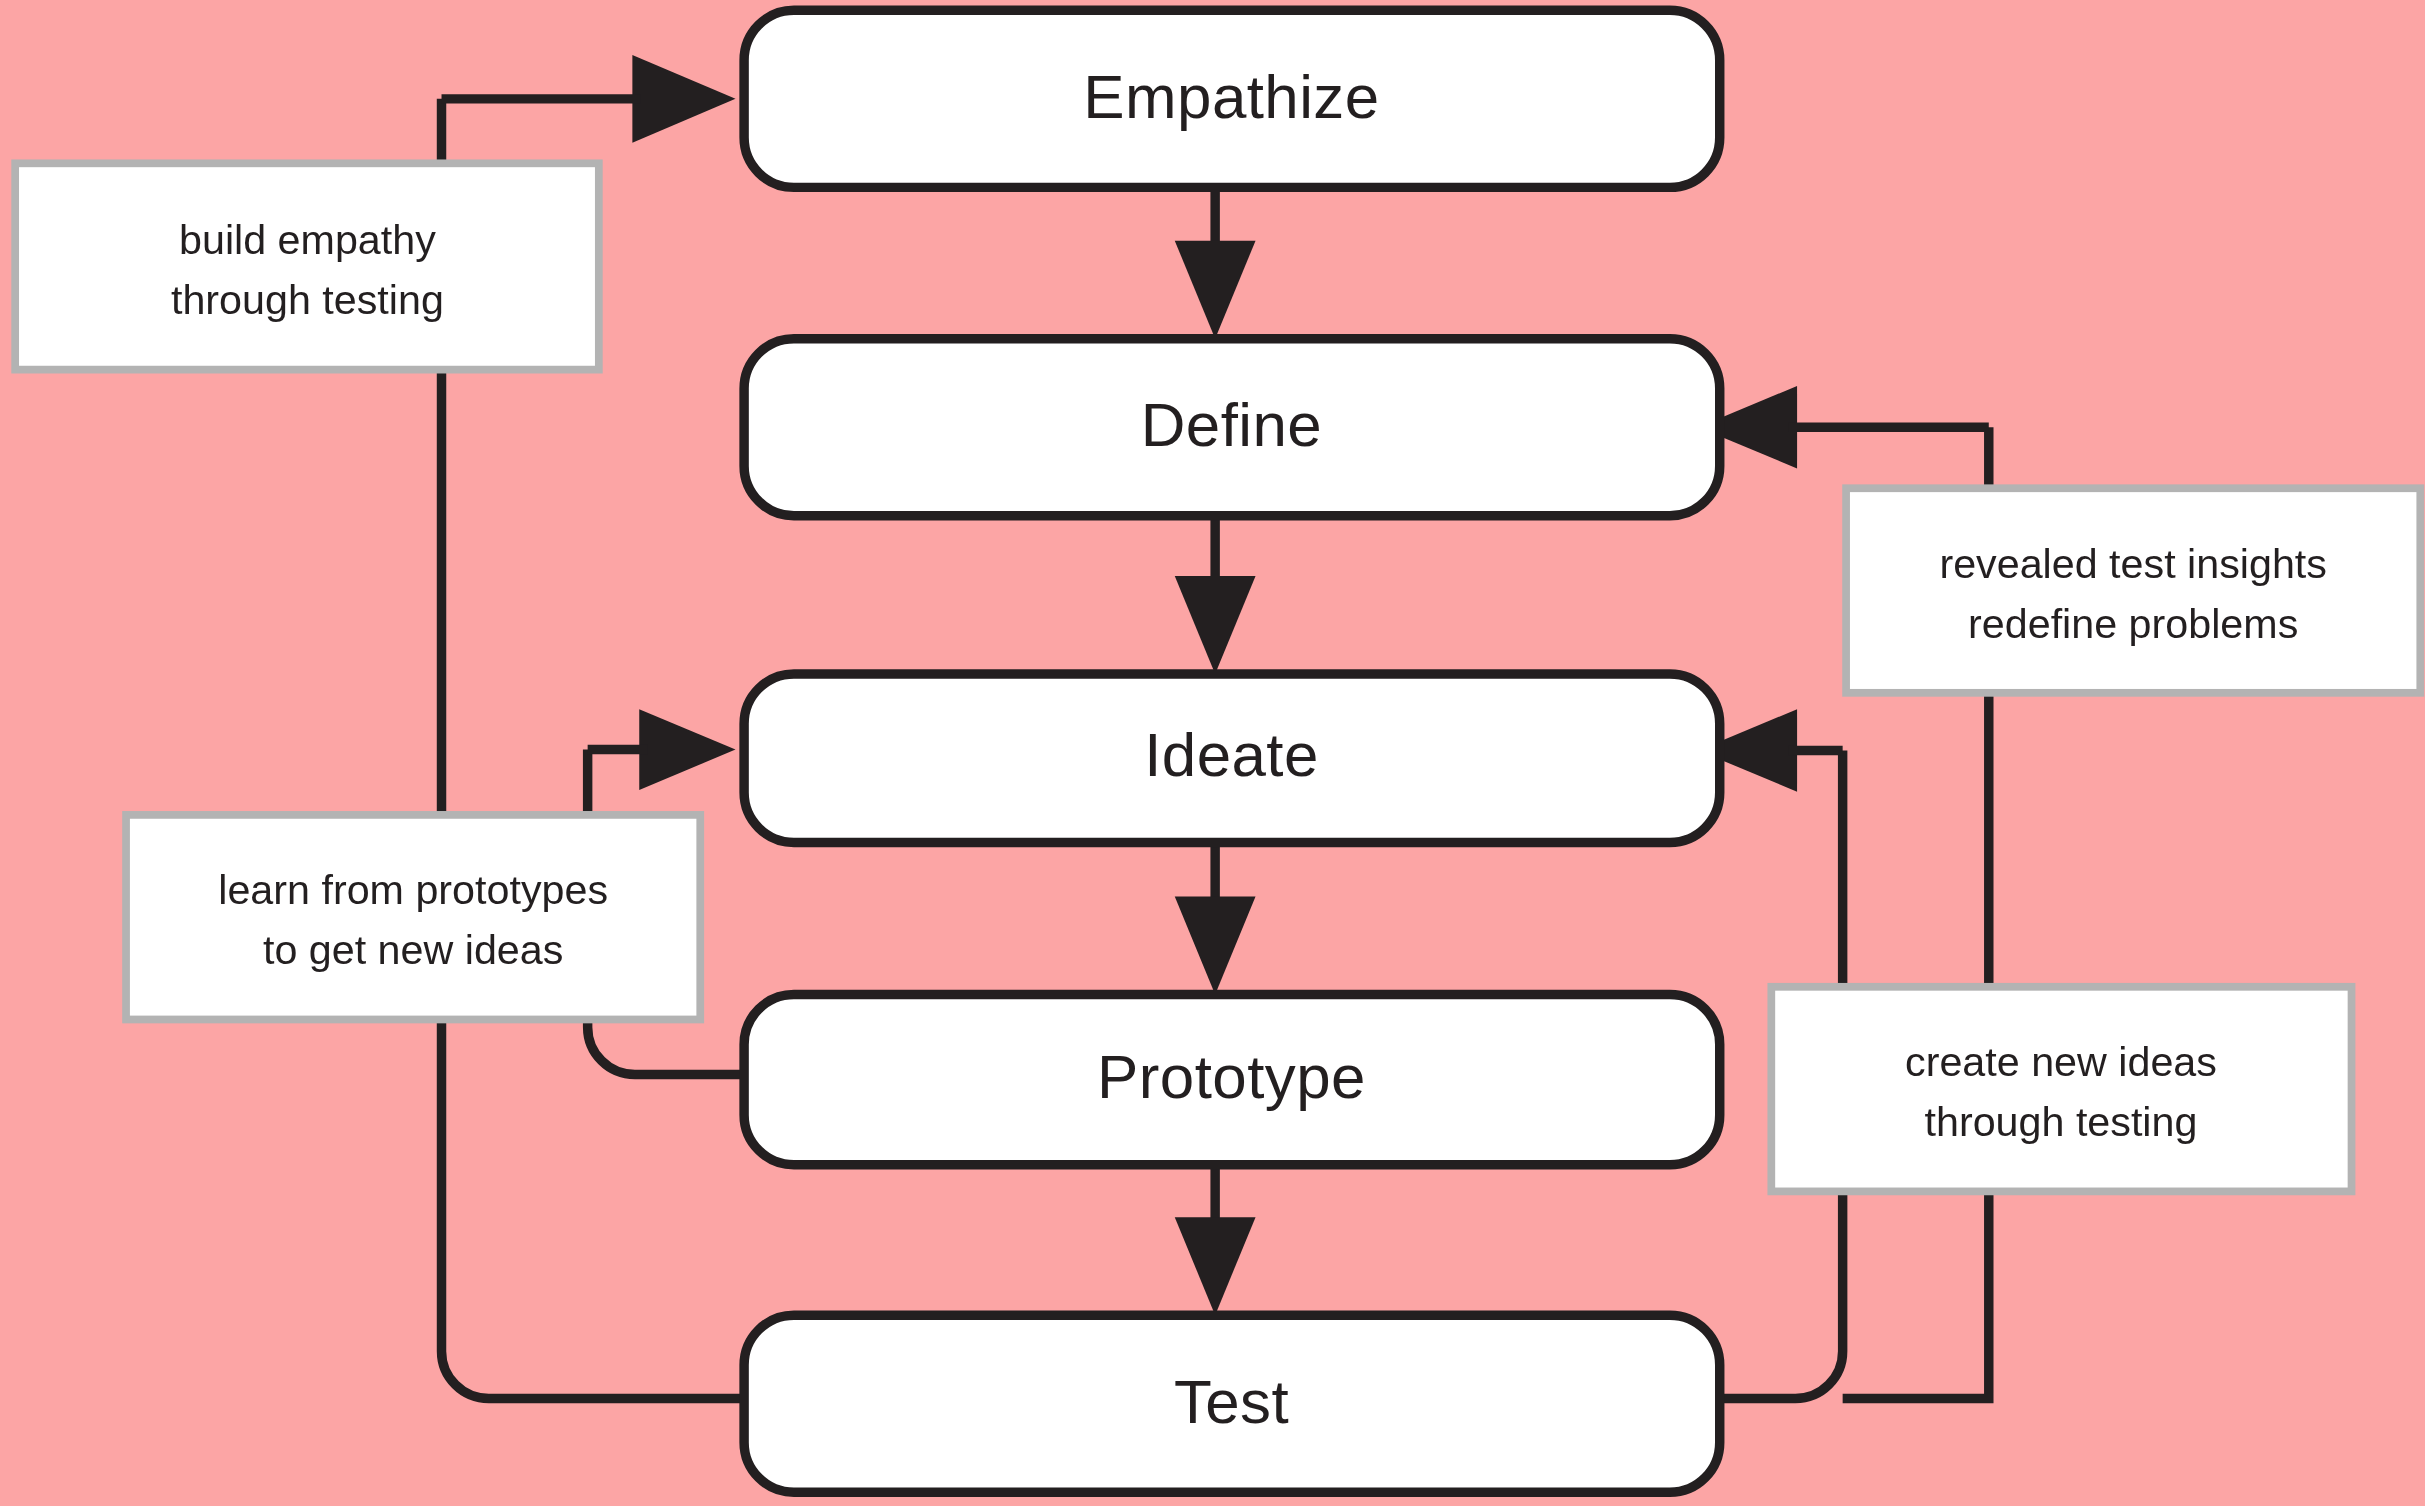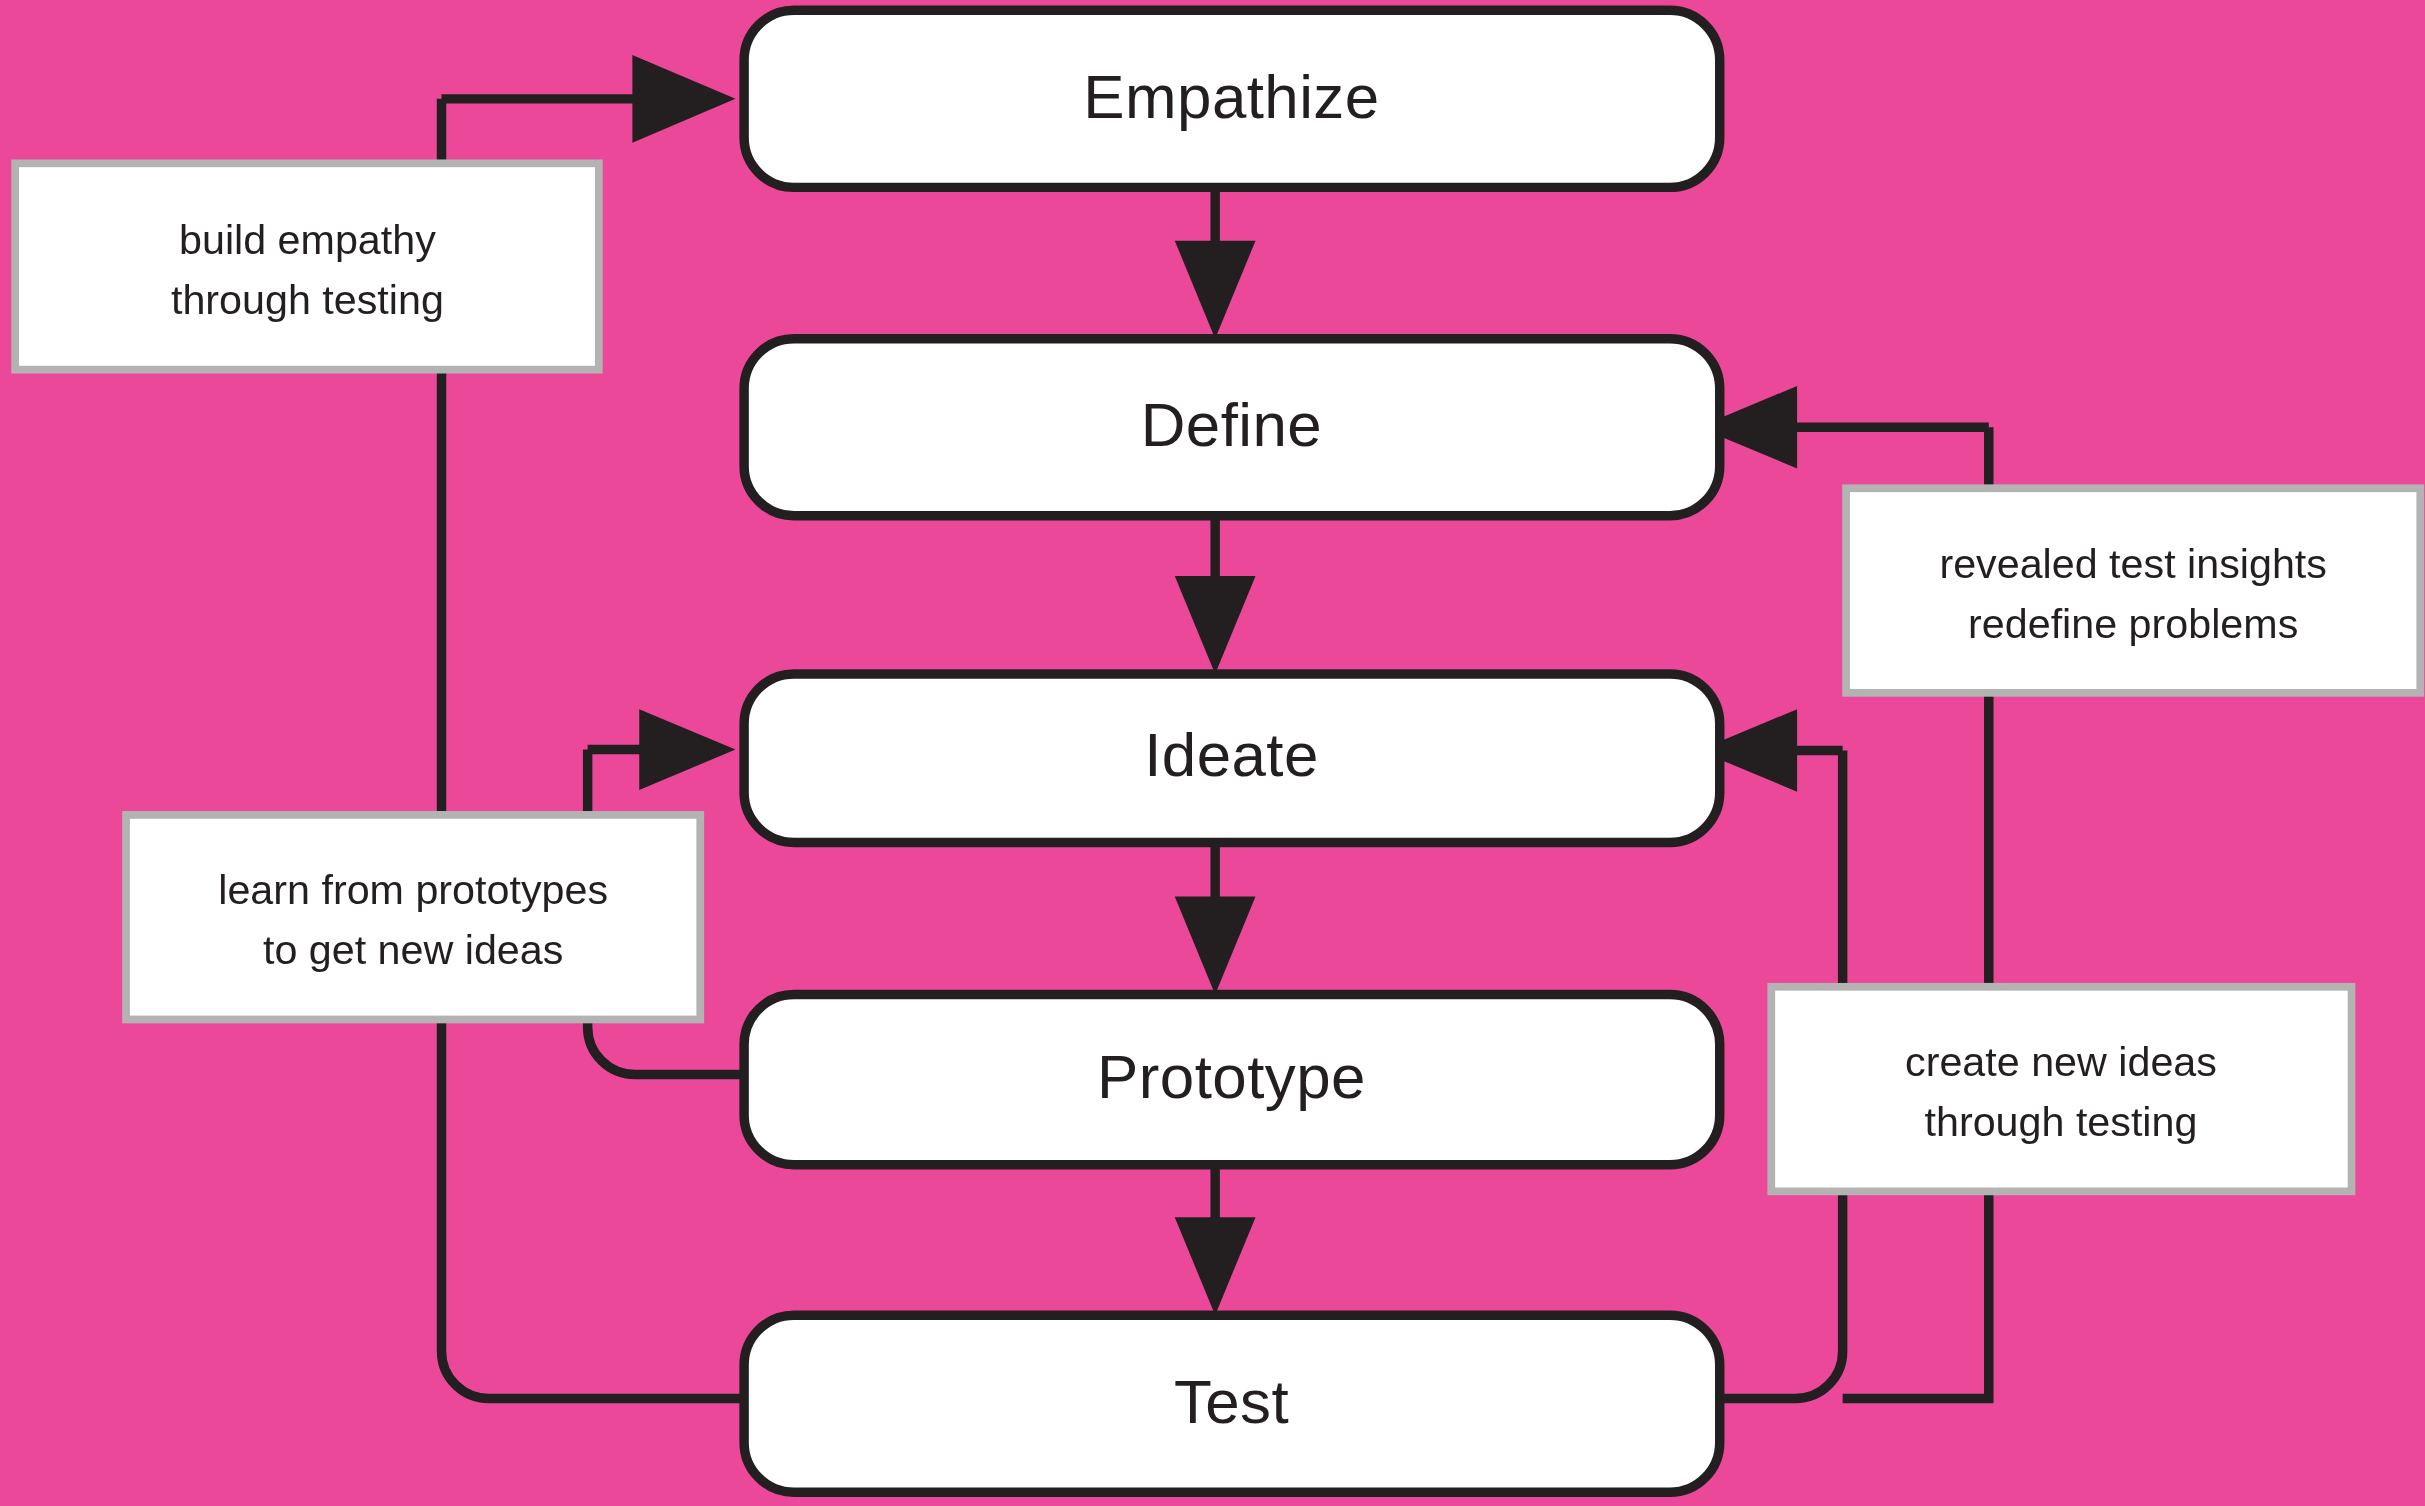--- a/index.html
+++ b/index.html
@@ -11,21 +11,21 @@
   body {
     width: 2426px;
     height: 1506px;
     font-family: "Liberation Sans", "DejaVu Sans", sans-serif;
     overflow: hidden;
   }
   #diagram-root {
     position: relative;
     width: 2426px;
     height: 1506px;
-    background: #ec4899;
+    background: #fca5a5;
   }
   svg.canvas {
     position: absolute;
     top: 0;
     left: 0;
     width: 2426px;
     height: 1506px;
     display: block;
   }
   .node-rect {

